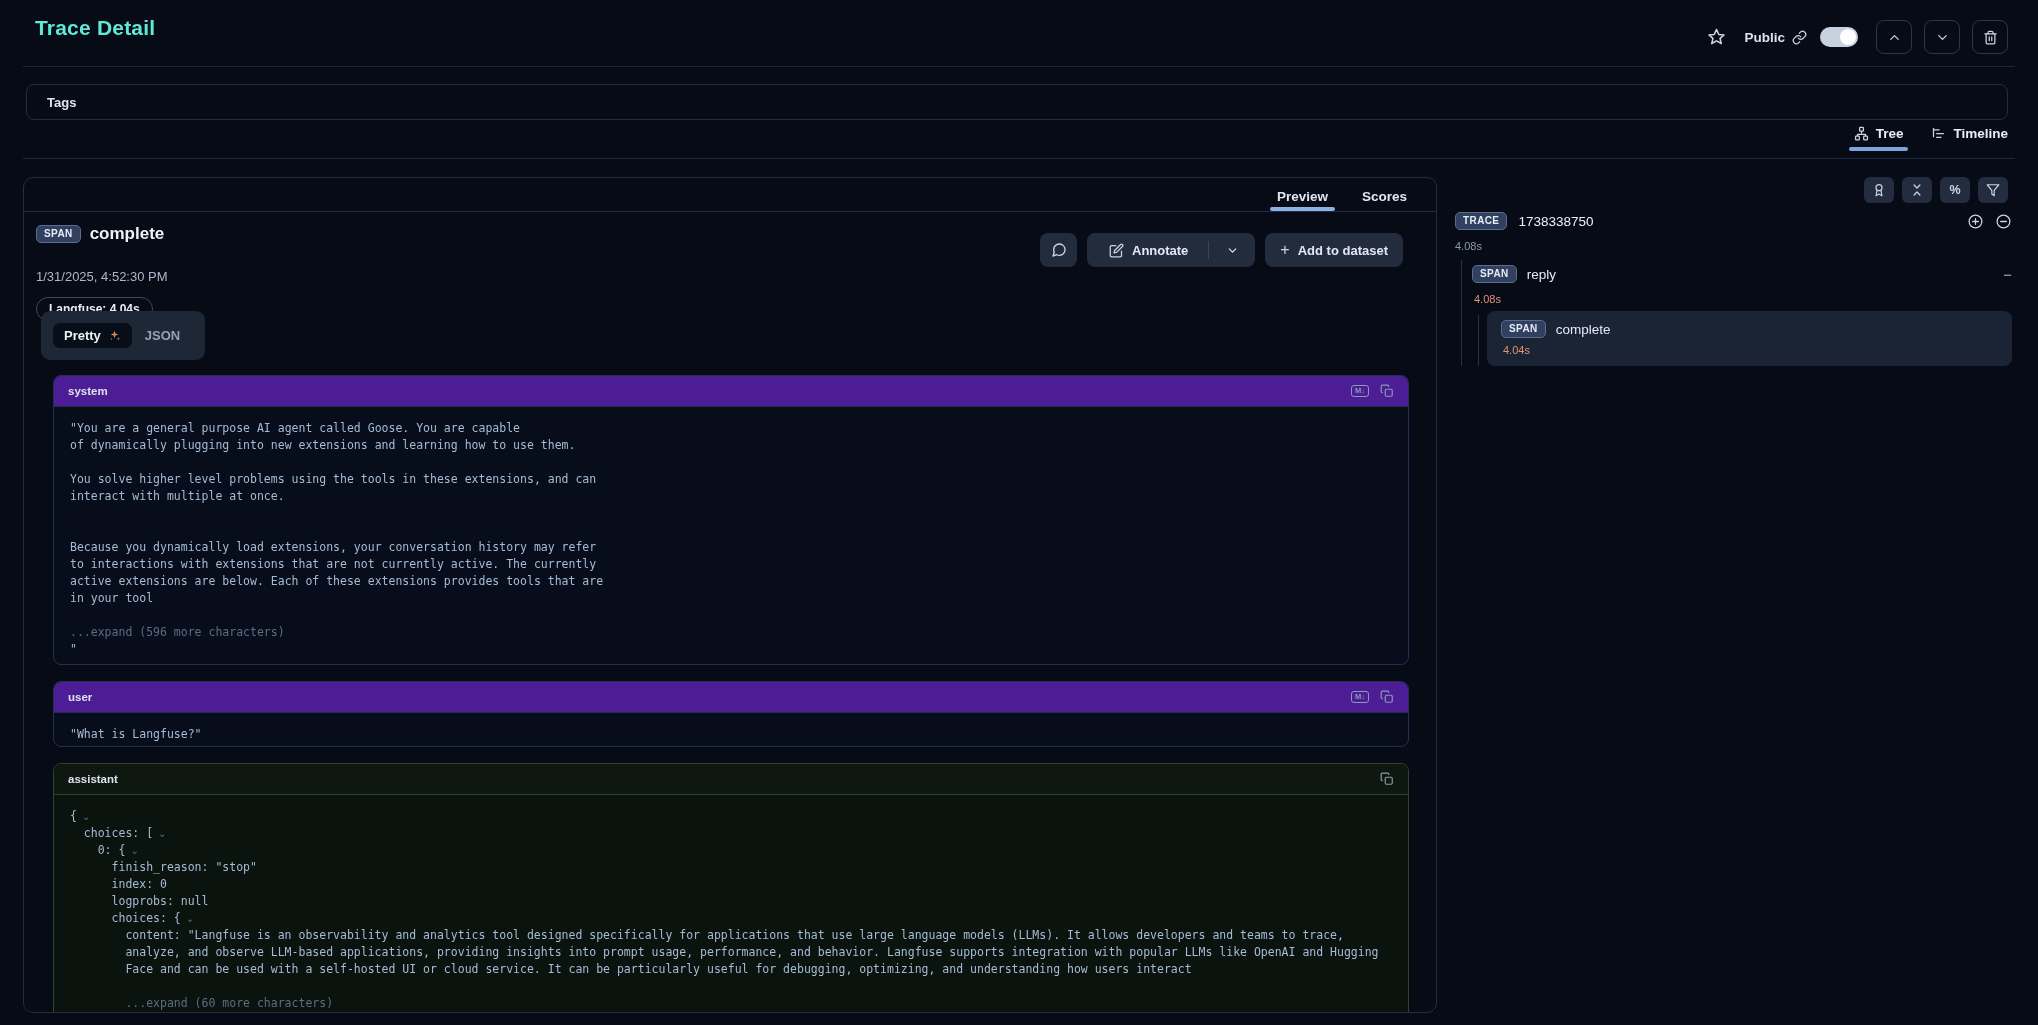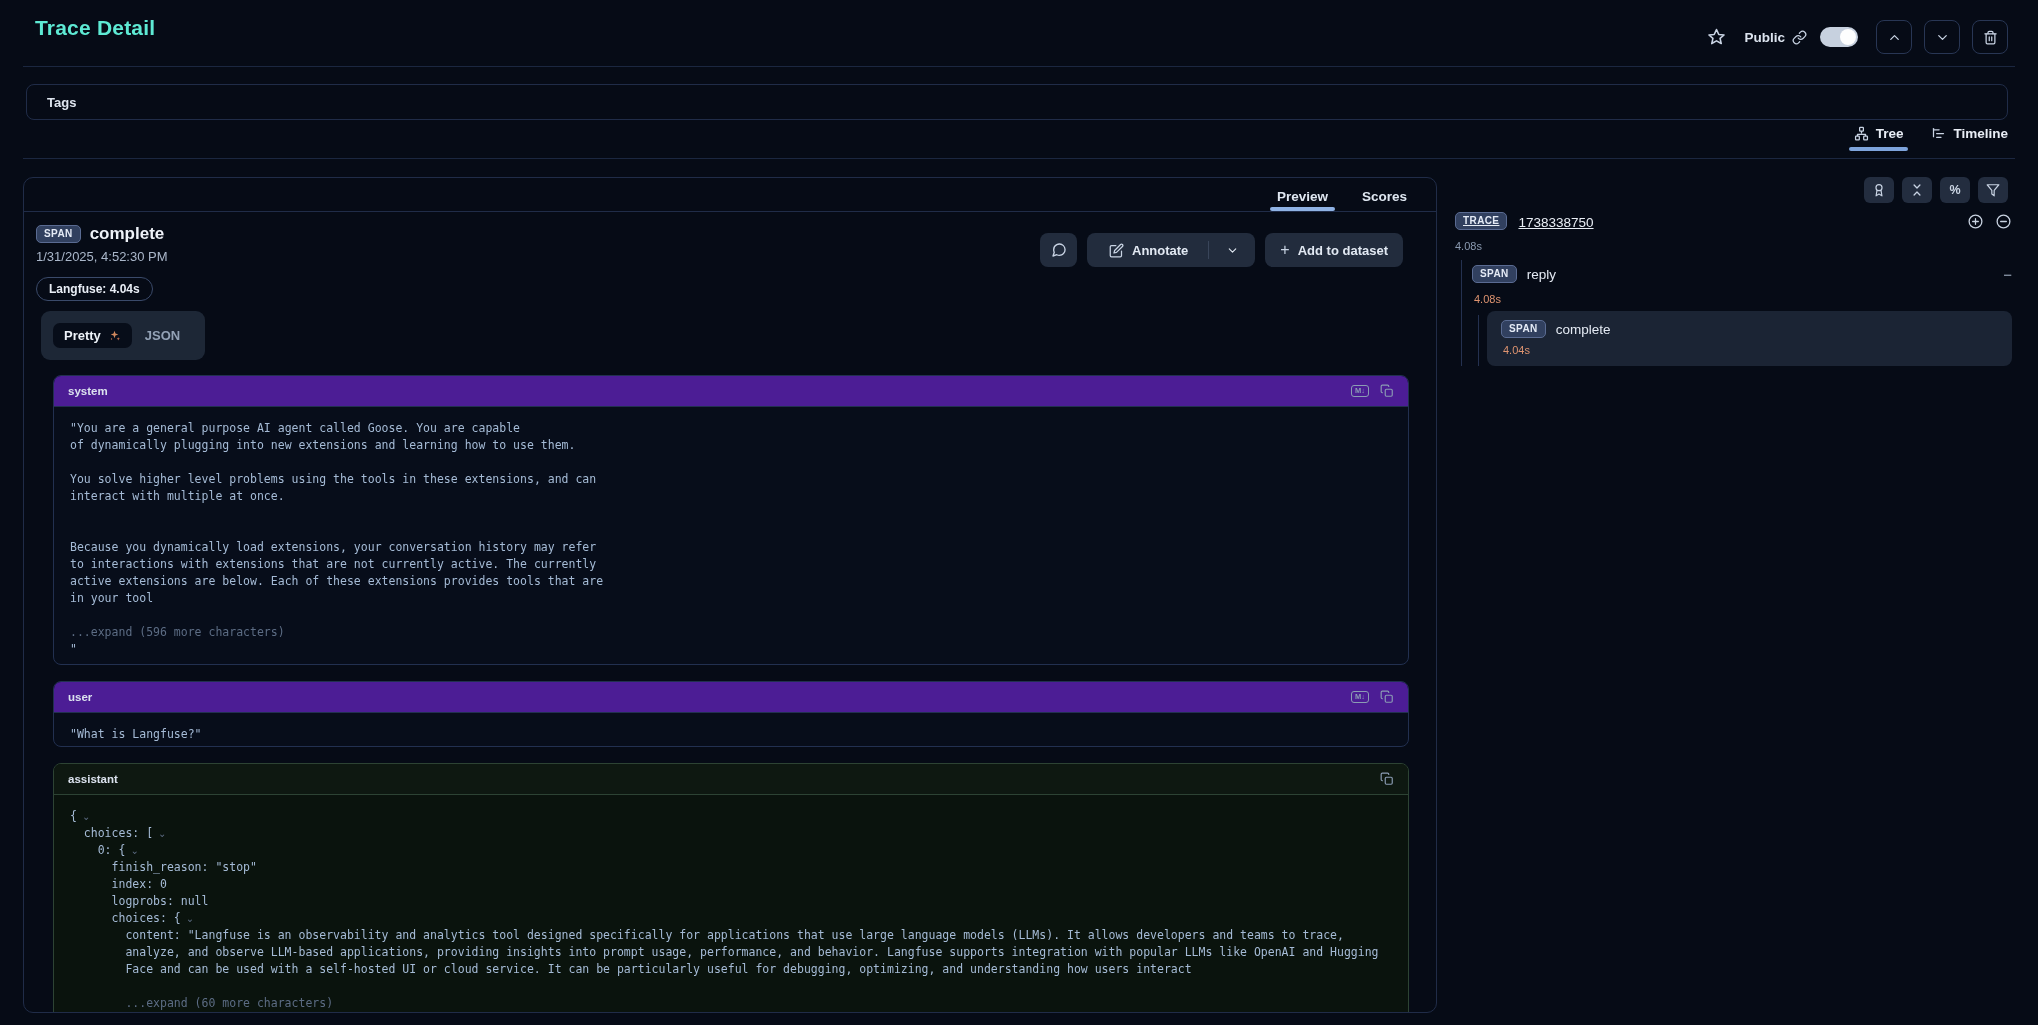--- a/index.html
+++ b/index.html
@@ -36,21 +36,21 @@
   .panel-tabs{height:33px;border-bottom:1px solid #202c48;display:flex;justify-content:flex-end;
               align-items:flex-end;gap:32px;padding:0 28px;}
   .panel-tab{font-size:13.5px;font-weight:600;color:#dfe7f1;padding:7px 1px;position:relative;cursor:pointer;}
   .panel-tab.active::after{content:"";position:absolute;left:-6px;right:-6px;bottom:0;height:4px;border-radius:3px;background:#8fb2e4;}
 
   .badge{display:inline-block;background:#31405f;border:1px solid #5a6b92;border-radius:5px;color:#e5ebf6;
          font-size:10px;font-weight:700;padding:2px 7px;letter-spacing:.4px;line-height:1.2;}
   .hdr-block{position:absolute;left:12px;top:46px;}
   .span-name-row{display:flex;align-items:center;}
   .span-name{font-size:17px;font-weight:700;color:#eef2f8;margin-left:9px;}
-  .timestamp{font-size:13px;color:#aab7ca;margin-top:5px;}
+  .timestamp{font-size:13px;color:#aab7ca;margin-top:25px;}
   .latency-pill{display:inline-block;border:1px solid #3a4a6a;border-radius:999px;padding:4px 12px;
                 font-size:12px;font-weight:700;color:#e9eef6;margin-top:13px;}
 
   .actions{position:absolute;top:55px;right:33px;display:flex;gap:10px;height:34px;}
   .act-btn{background:#222c3d;border-radius:8px;display:flex;align-items:center;gap:8px;
            font-size:13px;font-weight:600;color:#e2e9f3;cursor:pointer;}
   .chat-btn{width:37px;justify-content:center;}
   .split{padding:8px;}
   .split-main{display:flex;align-items:center;gap:8px;padding:0 12px 0 14px;height:100%;}
   .split-sep{width:1px;height:100%;background:#39455a;}
@@ -79,21 +79,21 @@
   .code-line{white-space:pre;}
   .chev-sm{color:#5c6b82;font-size:10px;margin-left:5px;font-family:"Liberation Sans",sans-serif;}
   .content-wrap{margin-left:8ch;white-space:pre-wrap;}
   .blank-line{height:17px;}
   .expand-line{margin-left:8ch;}
 
   
   .tree-controls{position:absolute;top:177px;right:30px;display:flex;gap:8px;}
   .tree-ctl{width:30px;height:26px;background:#232d3f;border-radius:6px;display:flex;align-items:center;
             justify-content:center;color:#ccd6e4;font-size:12.5px;font-weight:700;cursor:pointer;}
-  .trace-row{position:absolute;left:1455px;top:212px;right:26px;display:flex;align-items:flex-end;gap:11px;text-decoration:underline;}
+  .trace-row{position:absolute;left:1455px;top:212px;right:26px;display:flex;align-items:center;gap:11px;}
   .trace-id{font-size:13.5px;font-weight:500;color:#eaeff6;}
   .row-spacer{flex:1;}
   .circle-ic{color:#c9d3e1;display:flex;cursor:pointer;}
   .trace-duration{position:absolute;left:1455px;top:240px;font-size:11px;color:#8a9ab0;}
   .guide{position:absolute;width:1px;background:#243150;}
   .reply-row{position:absolute;left:1472px;top:265px;right:26px;display:flex;align-items:center;gap:10px;}
   .tree-name{font-size:13.5px;color:#e4eaf3;}
   .collapse-minus{margin-left:auto;color:#9fadc0;font-size:15px;line-height:1;cursor:pointer;}
   .reply-duration{position:absolute;left:1474px;top:293px;font-size:11px;color:#df9470;}
   .selected-row{position:absolute;left:1487px;top:311px;right:26px;height:55px;background:#1b2434;

